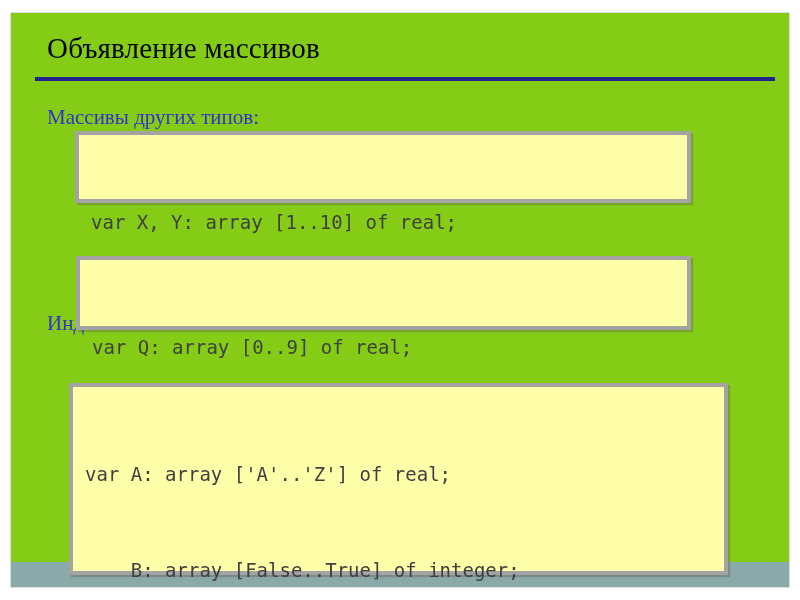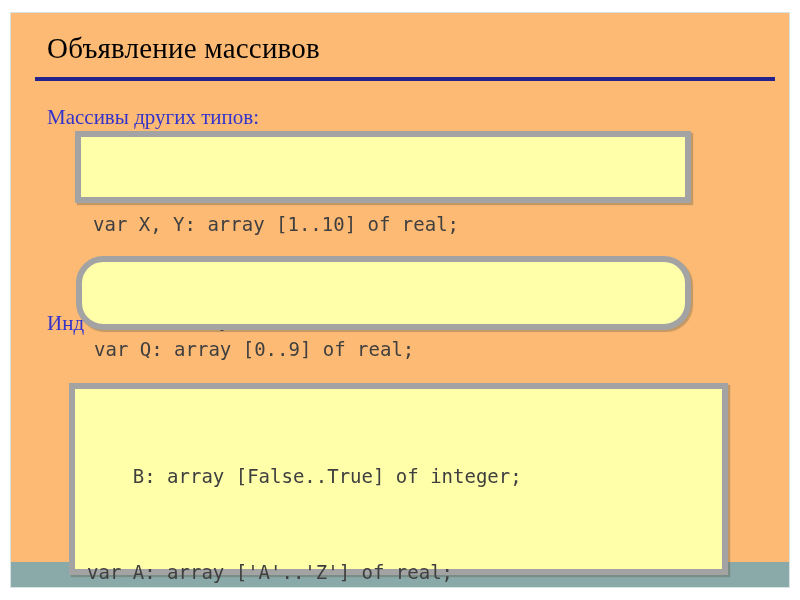--- a/index.html
+++ b/index.html
@@ -14,21 +14,21 @@
     overflow: hidden;
     font-family: "Liberation Serif", "DejaVu Serif", serif;
   }
 
   .slide {
     position: absolute;
     left: 10px;
     top: 12px;
     width: 780px;
     height: 576px;
-    background: #fdba74;
+    background: #84cc16;
     border: 1px solid #d9e2e2;
     box-sizing: border-box;
     overflow: hidden;
   }
 
   
   .footer-band {
     position: absolute;
     left: 0;
     top: 549px;
@@ -66,37 +66,37 @@
     white-space: nowrap;
   }
   .line-1 { left: 36px; top: 92px; }
   .line-2 { left: 36px; top: 202px; }
   .line-3 { left: 36px; top: 298px; }
 
   
   .code-box {
     position: absolute;
     background: #ffffaa;
-    border: 6px solid #a3a3a3;
+    border: 4px solid #a3a3a3;
     box-sizing: border-box;
     box-shadow: 2px 2px 1px rgba(90, 90, 70, 0.35);
     font-family: "DejaVu Sans Mono", "Liberation Mono", monospace;
     color: #3f3f3f;
     font-size: 19px;
     line-height: 32px;
     padding: 7px 0 7px 12px;
     white-space: pre;
   }
   .code-box .code-line {
     display: block;
     white-space: pre;
   }
 
   #code-box-1 { left: 64px; top: 118px; width: 616px; height: 72px; }
-  #code-box-2 { left: 65px; top: 243px; width: 615px; height: 74px; border-radius: 27px; }
+  #code-box-2 { left: 65px; top: 243px; width: 615px; height: 74px; }
   #code-box-3 { left: 58px; top: 370px; width: 659px; height: 192px; }
 </style>
 </head>
 <body>
 
 <div class="slide">
 
   <div class="footer-band"></div>
 
   <div class="title">Объявление массивов</div>
@@ -111,20 +111,20 @@
     <span class="code-line">var X, Y: array [1..10] of real;</span>
     <span class="code-line">    C: array [1..20] of char;</span>
   </div>
 
   <div class="code-box" id="code-box-2">
     <span class="code-line">var Q: array [0..9] of real;</span>
     <span class="code-line">    C: array [-5..13] of char;</span>
   </div>
 
   <div class="code-box" id="code-box-3">
+    <span class="code-line">var A: array ['A'..'Z'] of real;</span>
     <span class="code-line">    B: array [False..True] of integer;</span>
-    <span class="code-line">var A: array ['A'..'Z'] of real;</span>
     
     
     
   </div>
 
 </div>
 
 </body></html>

